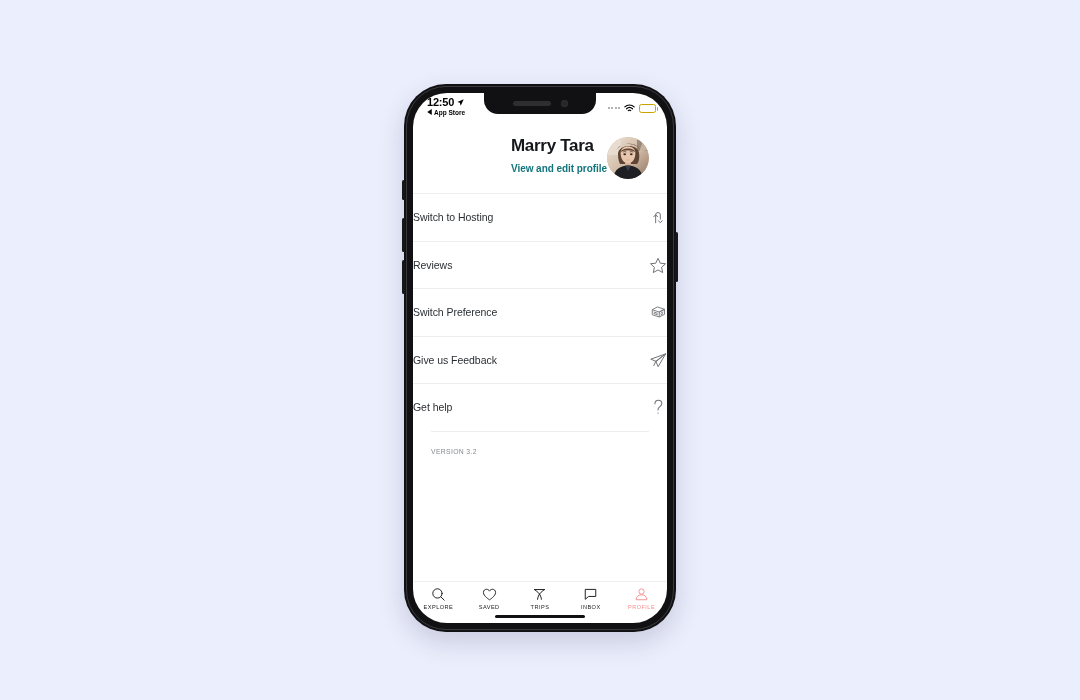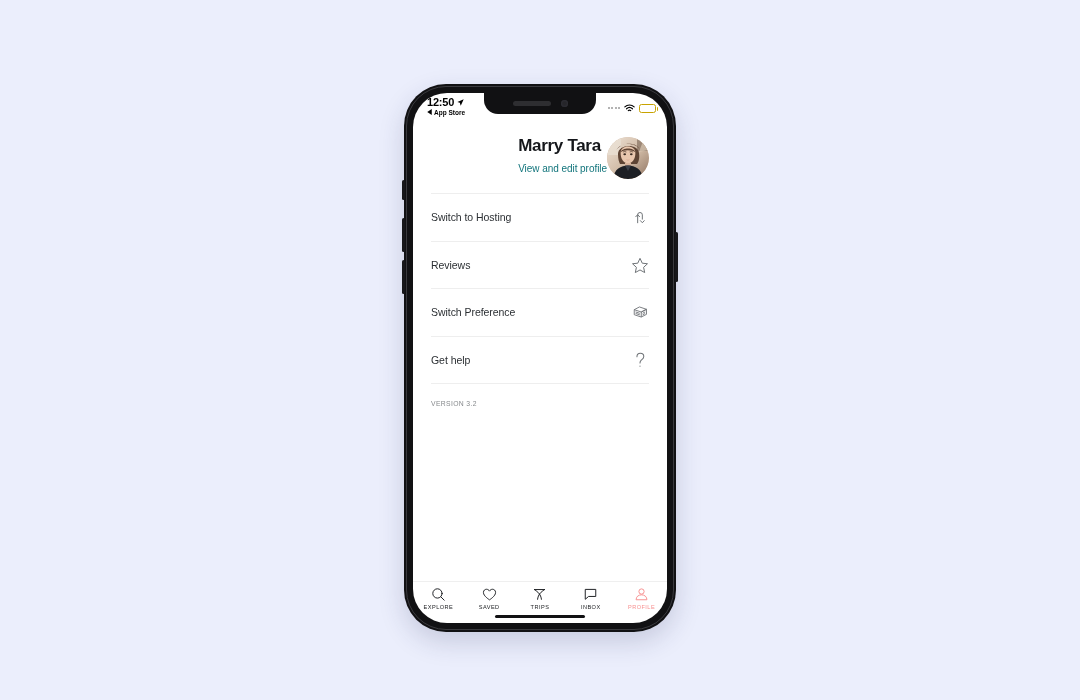--- a/index.html
+++ b/index.html
@@ -126,36 +126,36 @@
     flex:0 0 auto;
     padding:8px 18px 14px 18px;
     display:flex; align-items:flex-start; justify-content:flex-end;
   }
   #profile-name {
     font-size:17px; font-weight:bold; color:#14161a;
     letter-spacing:-0.3px;
     line-height:1.25;
   }
   #profile-link {
-    font-size:10px; font-weight:normal; color:#13757c;
+    font-size:10px; font-weight:bold; color:#13757c;
     margin-top:7px; letter-spacing:-0.05px;
   }
   #avatar {
     width:42px; height:42px; border-radius:50%;
     overflow:hidden; flex:0 0 auto;
     margin-top:2px;
     background:#d6c2b0;
     position:relative;
   }
 
   
   #menu-list { flex:1 1 auto; }
   .menu-row {
     height:47.5px;
-    margin:0 18px;
+    margin:0 0;
     border-top:1px solid #eeeeee;
     display:flex; align-items:center; justify-content:space-between;
   }
   .menu-row:first-child { border-top:1px solid #eeeeee; }
   .menu-label {
     font-size:10.5px; color:#2b2f33; letter-spacing:-0.05px;
   }
   .menu-row.accent .menu-label { color:#13757c; font-weight:bold; }
   .menu-icon { width:18px; height:18px; color:#6e7276; flex:0 0 auto; }
   .menu-icon svg { display:block; width:100%; height:100%; }
@@ -337,20 +337,30 @@
             <path d="M11.4 10.0 L17.2 7.0 V12.6 L11.4 15.6"></path>
             <path d="M5.1 9.9 L9.8 11.5"></path>
             <path d="M5.1 11.6 L9.8 13.2"></path>
             <path d="M12.9 11.4 L15.7 9.9"></path>
             <path d="M12.9 13.2 L15.7 11.7"></path>
           </svg>
         </span>
       </div>
 
 
+      <div class="menu-row">
+        <span class="menu-label">Give us Feedback</span>
+        <span class="menu-icon">
+          <svg viewBox="0 0 20 20" fill="none" stroke="#6e7276" stroke-width="1.1" stroke-linejoin="round" stroke-linecap="round">
+            <path d="M18.2 3.3 L2.0 9.1 L7.6 11.4 Z"></path>
+            <path d="M18.2 3.3 L7.6 11.4 L10.0 17.0 Z"></path>
+            <path d="M7.6 11.4 L5.3 16.2"></path>
+          </svg>
+        </span>
+      </div>
 
       <div class="menu-row">
         <span class="menu-label">Get help</span>
         <span class="menu-icon">
           <svg viewBox="0 0 20 20" fill="none" stroke="#6e7276" stroke-width="1.15" stroke-linecap="round">
             <path d="M6.6 6.5 C6.6 3.8 8.6 2.6 10.4 2.6 C12.6 2.6 14.2 4.0 14.2 6.1
                      C14.2 8.3 12.4 9.3 11.2 10.3 C10.2 11.2 10.0 12.1 10.0 13.4"></path>
             <path d="M10.0 16.6 V17.0"></path>
           </svg>
         </span>

